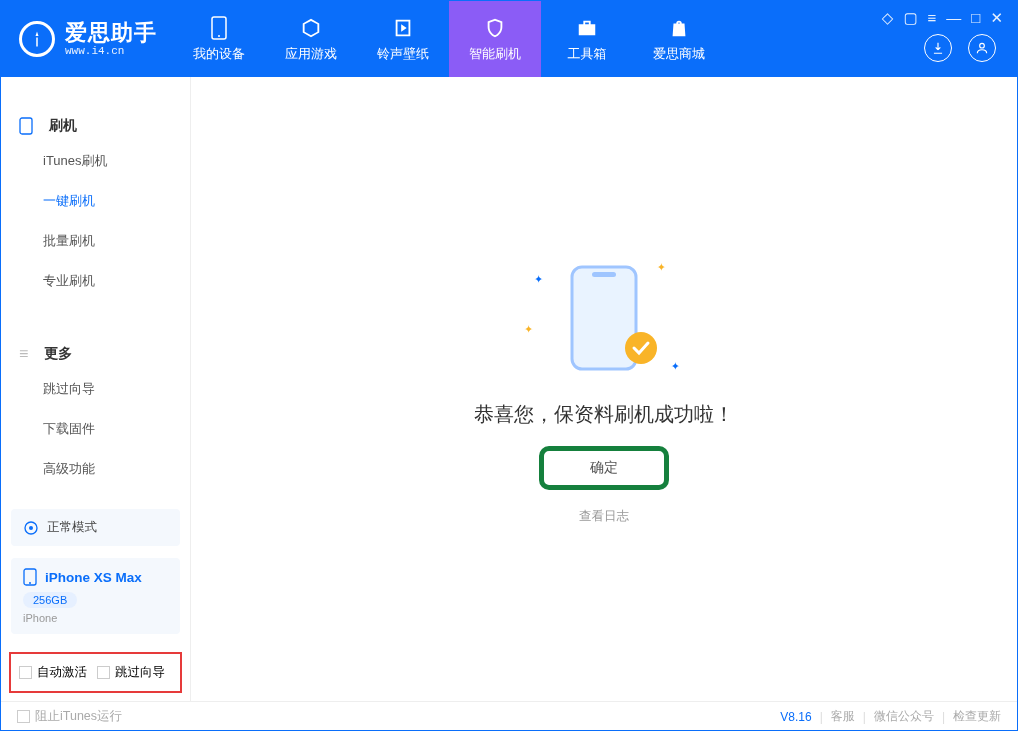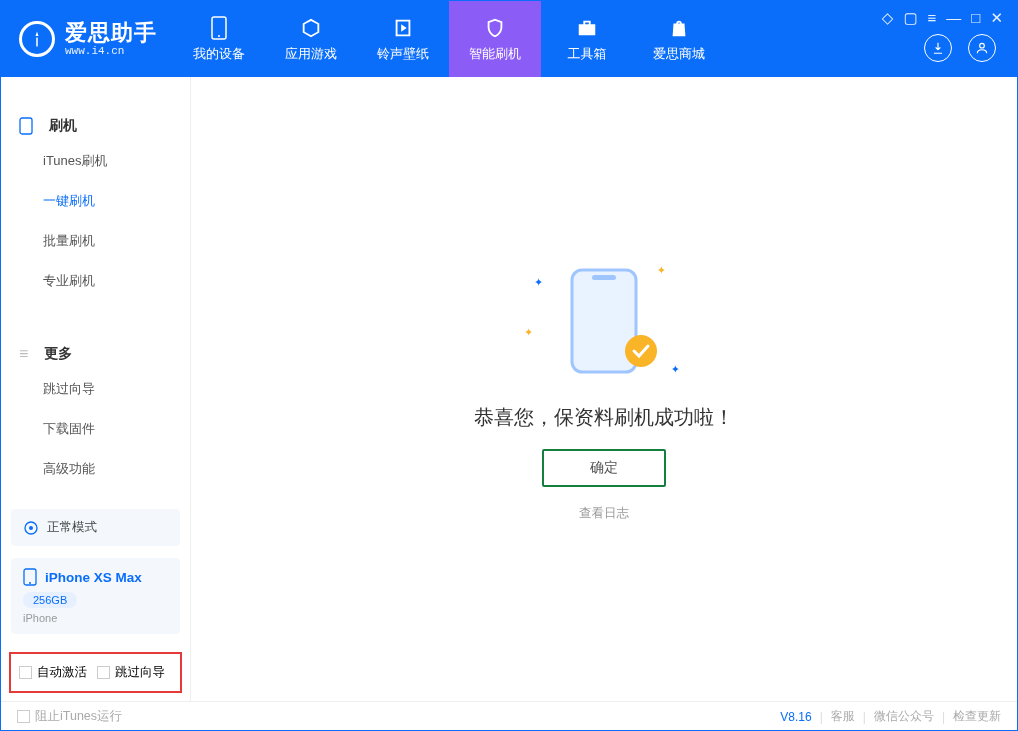--- a/index.html
+++ b/index.html
@@ -38,21 +38,21 @@
   .device-cap { display:inline-block; background:#e6f0ff; color:#0a6efa; font-size:11px; padding:2px 10px; border-radius:10px; margin-top:6px; }
   .device-type { font-size:11px; color:#999; margin-top:4px; }
 
   .highlight-box { border:2px solid #e63a3a; margin:6px 8px 8px 8px; padding:10px 8px; display:flex; align-items:center; gap:10px; }
   .chk { display:flex; align-items:center; gap:5px; font-size:12.5px; color:#000000; cursor:pointer; }
   .chk .box { width:13px; height:13px; border:1px solid #ccc; }
 
   .main { flex:1; display:flex; flex-direction:column; align-items:center; justify-content:center; gap:18px; }
   .phone-ill { position:relative; width:160px; height:130px; display:flex; align-items:center; justify-content:center; }
   .success-text { font-size:20px; color:#333; }
-  .ok-btn { border:2px solid #15803d; background:#fff; padding:8px 46px; font-size:14px; color:#555; cursor:pointer; border-radius:2px; }
+  .ok-btn { border:5px solid #15803d; background:#fff; padding:8px 46px; font-size:14px; color:#555; cursor:pointer; border-radius:10px; }
   .log-link { font-size:12.5px; color:#999; cursor:pointer; }
 
   
   .footer { height:30px; border-top:1px solid #eee; display:flex; align-items:center; padding:0 16px; font-size:12px; color:#aaa; gap:8px; }
   .footer .right { margin-left:auto; display:flex; align-items:center; gap:8px; }
   .footer .sep { color:#ddd; }
   .footer .link { color:#aaa; cursor:pointer; }
   .footer .ver { color:#0a6efa; }
 
   .sparkle { position:absolute; font-size:11px; color:#0a6efa; }

